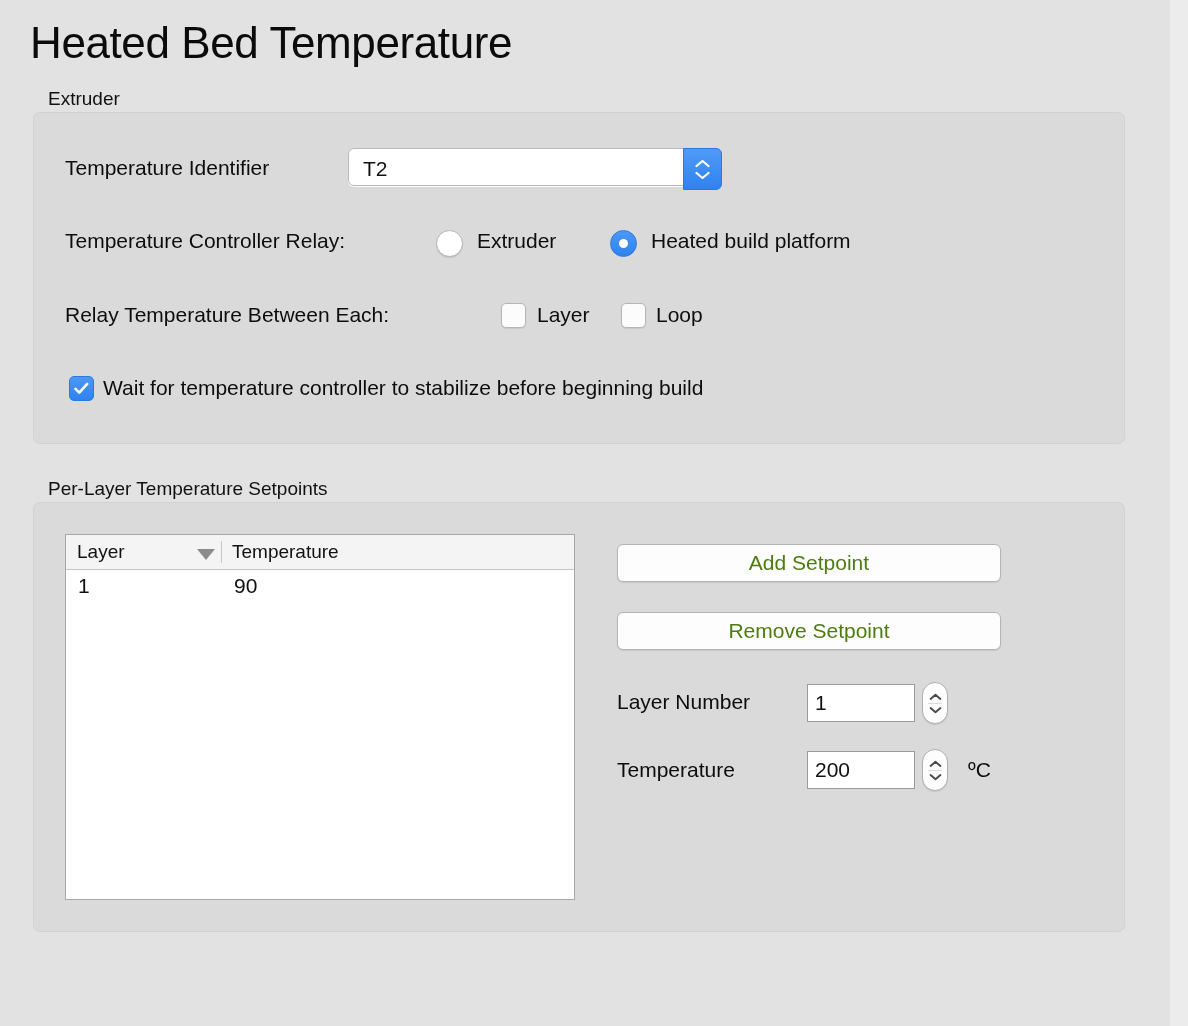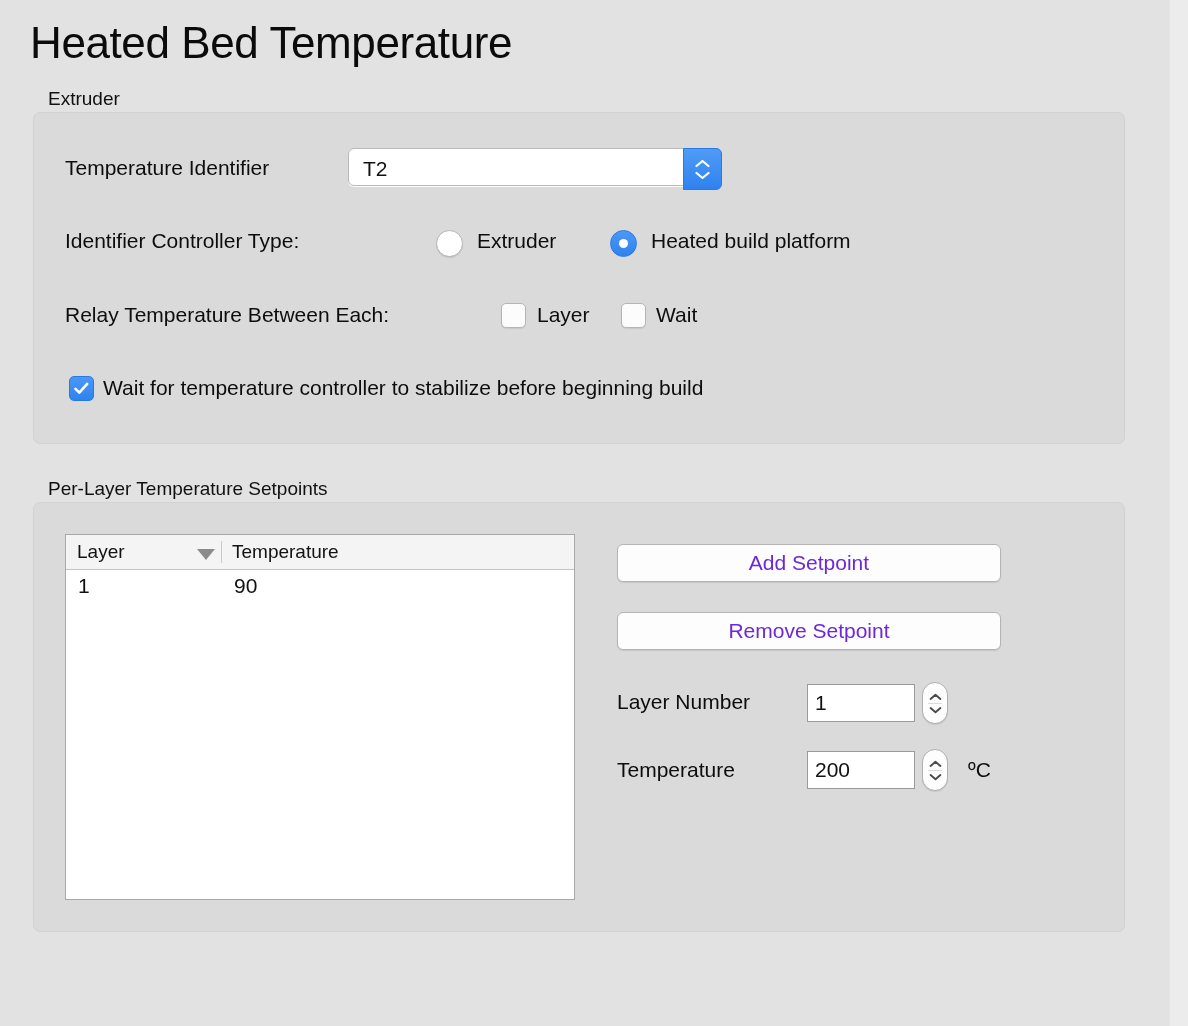--- a/index.html
+++ b/index.html
@@ -200,21 +200,21 @@
   .pushbtn {
     position: absolute;
     left: 617px;
     width: 384px; height: 38px;
     box-sizing: border-box;
     background: #fdfdfd;
     border: 1px solid #b4b4b4;
     border-radius: 6px;
     box-shadow: 0 1px 1px rgba(0,0,0,0.09);
     font-size: 21px;
-    color: #6d28d9;
+    color: #4d7c0f;
     display: flex;
     align-items: center;
     justify-content: center;
     font-family: "Liberation Sans", sans-serif;
   }
   #btn-add { top: 544px; }
   #btn-remove { top: 612px; }
 
   
   .numfield {
@@ -279,35 +279,35 @@
           </svg>
       </span>
       <span class="chev" style="margin-top:3px;">
         <svg width="15" height="9" viewBox="0 0 15 9">
             <path d="M1.5 2 L7.5 7 L13.5 2" fill="none" stroke="#ffffff" stroke-width="2.2" stroke-linecap="round" stroke-linejoin="round"></path>
           </svg>
       </span>
     </div>
   </div>
 
-  <div class="row-label" style="left:65px; top:229px;">Identifier Controller Type:</div>
+  <div class="row-label" style="left:65px; top:229px;">Temperature Controller Relay:</div>
 
   <div class="radio off" style="left:436px; top:230px;"></div>
   <div class="row-label" style="left:477px; top:229px;">Extruder</div>
 
   <div class="radio on" style="left:610px; top:230px;"></div>
   <div class="row-label" style="left:651px; top:229px;">Heated build platform</div>
 
   <div class="row-label" style="left:65px; top:303px;">Relay Temperature Between Each:</div>
 
   <div class="cbox off" style="left:501px; top:303px;"></div>
   <div class="row-label" style="left:537px; top:303px;">Layer</div>
 
   <div class="cbox off" style="left:621px; top:303px;"></div>
-  <div class="row-label" style="left:656px; top:303px;">Wait</div>
+  <div class="row-label" style="left:656px; top:303px;">Loop</div>
 
   <div class="cbox on" style="left:69px; top:376px;">
     <svg width="17" height="17" viewBox="0 0 17 17">
         <path d="M2.5 8.8 L6.3 12.6 L14.2 3.9" fill="none" stroke="#ffffff" stroke-width="2.6" stroke-linecap="round" stroke-linejoin="round"></path>
       </svg>
   </div>
   <div class="row-label" style="left:103px; top:376px;">Wait for temperature controller to stabilize before beginning build</div>
 
   <div class="group-label" id="label-setpoints">Per-Layer Temperature Setpoints</div>
   <div class="groupbox" id="group-setpoints"></div>

